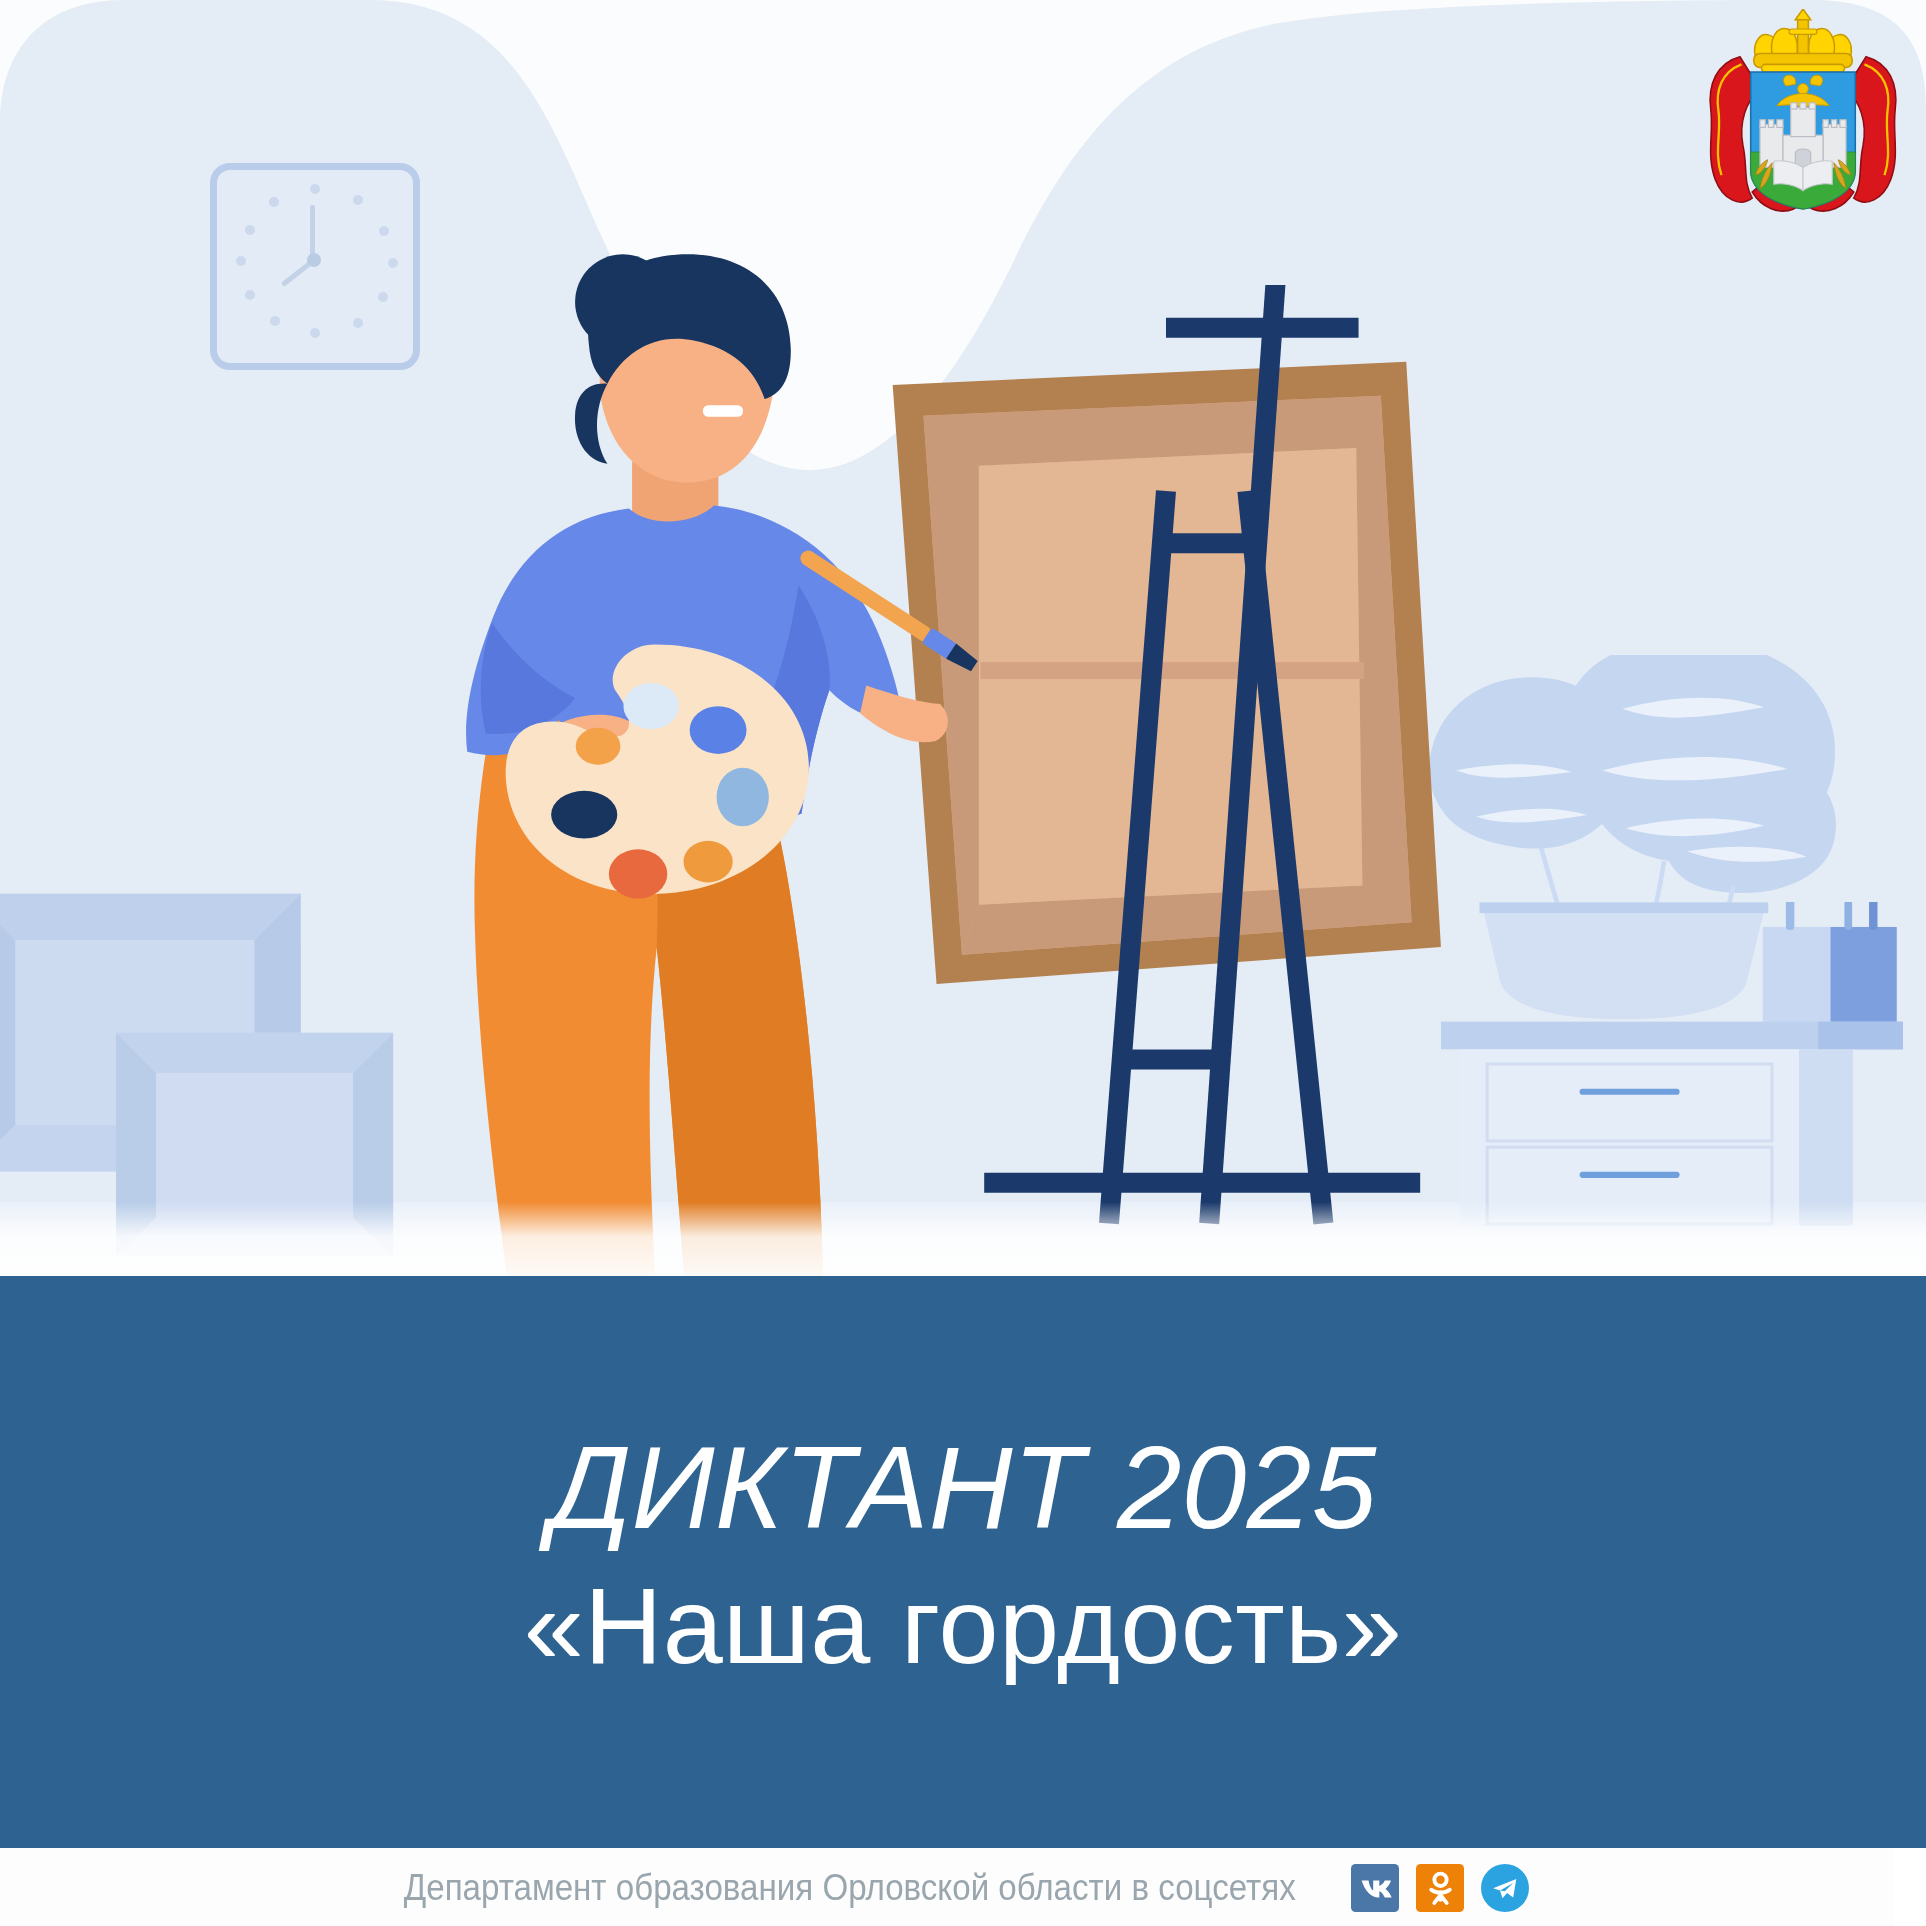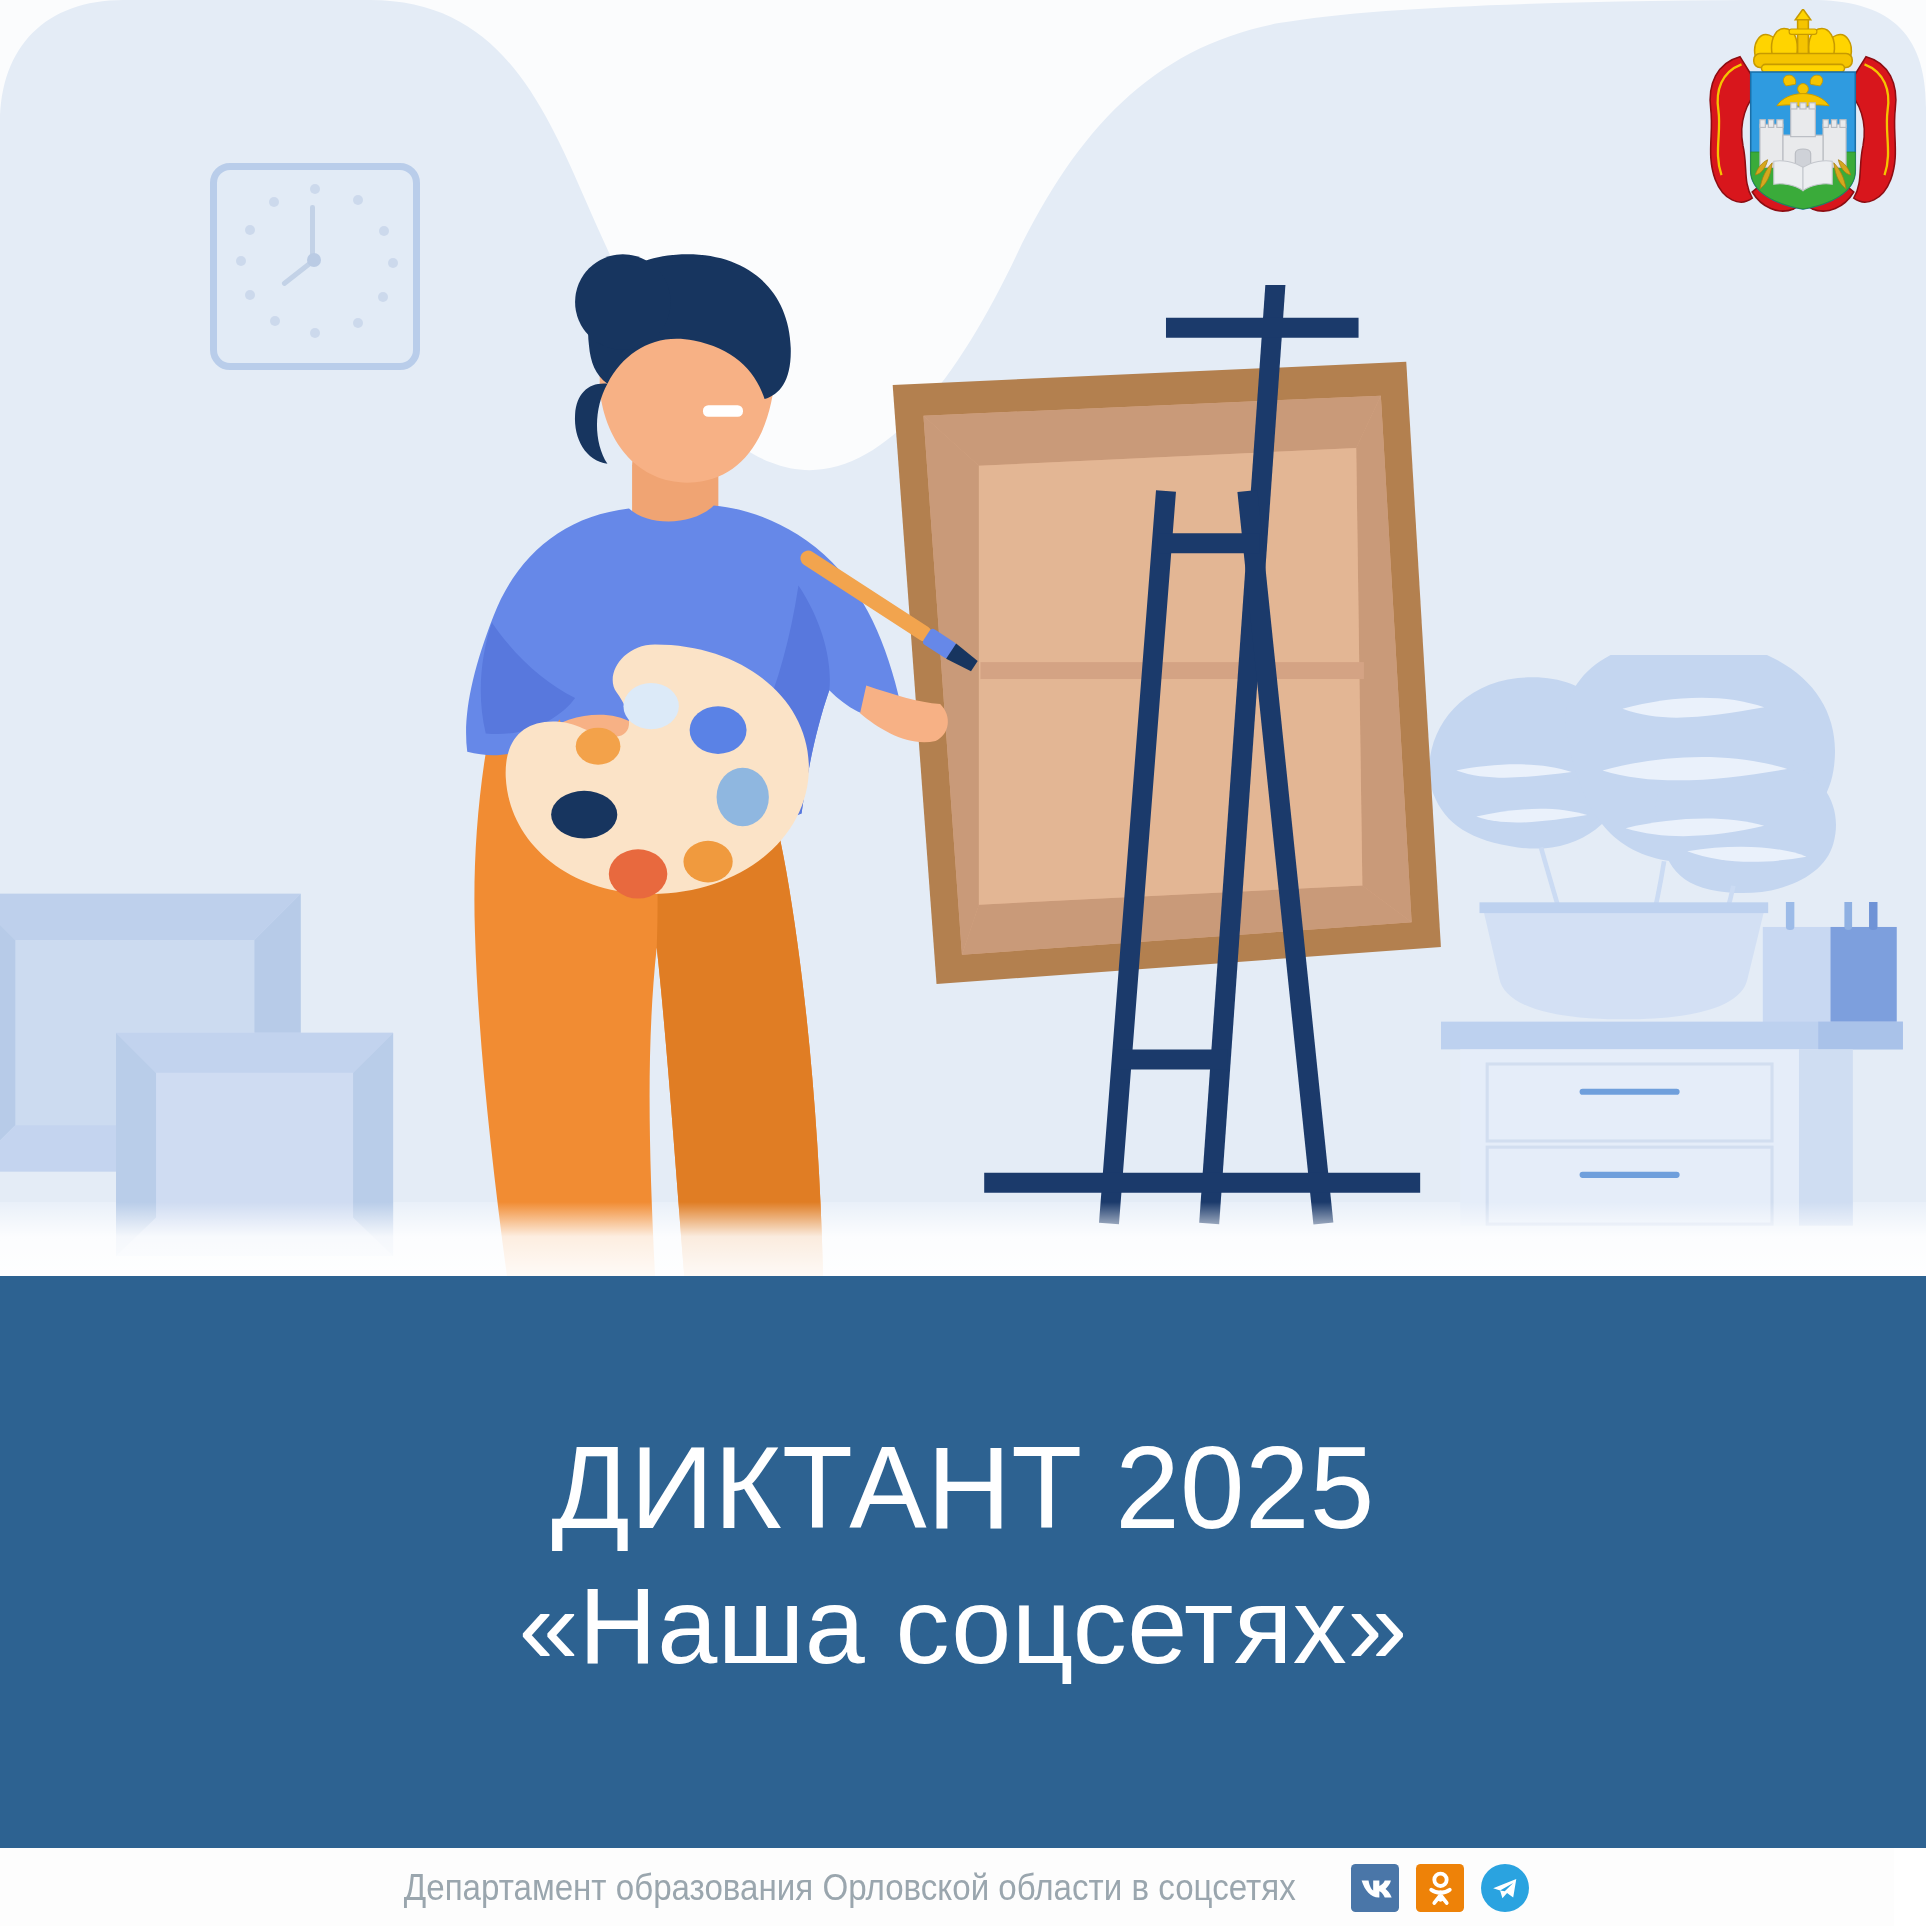--- a/index.html
+++ b/index.html
@@ -40,21 +40,21 @@
     position:absolute;left:0;top:1276px;width:1926px;height:572px;
     background:#2d6291;
     display:flex;flex-direction:column;align-items:center;justify-content:center;
     box-sizing:border-box;padding:0 69px 15.4px 69px;
   }
   .banner .line{
     color:#ffffff;text-align:center;letter-spacing:0.4px;
     font-weight:400;line-height:1.16;white-space:nowrap;
   }
   .banner .l1{font-size:116px;}
-  .banner .l2{font-size:116px;}
+  .banner .l2{font-size:116px;font-style:italic;}
   .banner .l3{font-size:108px;margin-top:7.7px;}
 
   
   .footer{
     position:absolute;left:0;top:1848px;width:1894px;height:79px;
     background:#fdfdfd;
     display:flex;align-items:center;justify-content:center;gap:17px;
   }
   .footer-text{
     font-size:36px;color:#9aa6ae;letter-spacing:0px;
@@ -337,21 +337,21 @@
     <g fill="#d6a71e" stroke="#a87f10" stroke-width="1">
       <path d="M100,200 C92,208 86,220 84,234 C92,228 98,218 100,200 Z"></path>
       <path d="M180,200 C188,208 194,220 196,234 C188,228 182,218 180,200 Z"></path>
       <path d="M94,196 C86,200 80,208 78,216 C86,214 92,206 94,196 Z"></path>
       <path d="M186,196 C194,200 200,208 202,216 C194,214 188,206 186,196 Z"></path>
     </g>
   </svg>
 
   <div class="banner">
     <div class="line l2">ДИКТАНТ 2025</div>
-    <div class="line l3">«Наша соцсетях»</div>
+    <div class="line l3">«Наша гордость»</div>
   </div>
 
   <div class="footer">
     <div class="footer-text">Департамент образования Орловской области в соцсетях</div>
 
     <a class="soc soc-vk">
       <svg viewBox="0 0 48 48" width="37" height="37" aria-hidden="true">
         <path fill="#ffffff" d="M6,15 h9 c1,7 4,12 6,13 v-13 h8 v7 c3,-1 6,-4 7,-7 h8
                                  c-1,5 -5,9 -7,11 2,2 6,5 8,11 h-9 c-2,-4 -4,-7 -7,-8 v8 h-1
                                  C18,37 10,28 6,15 Z"></path>

